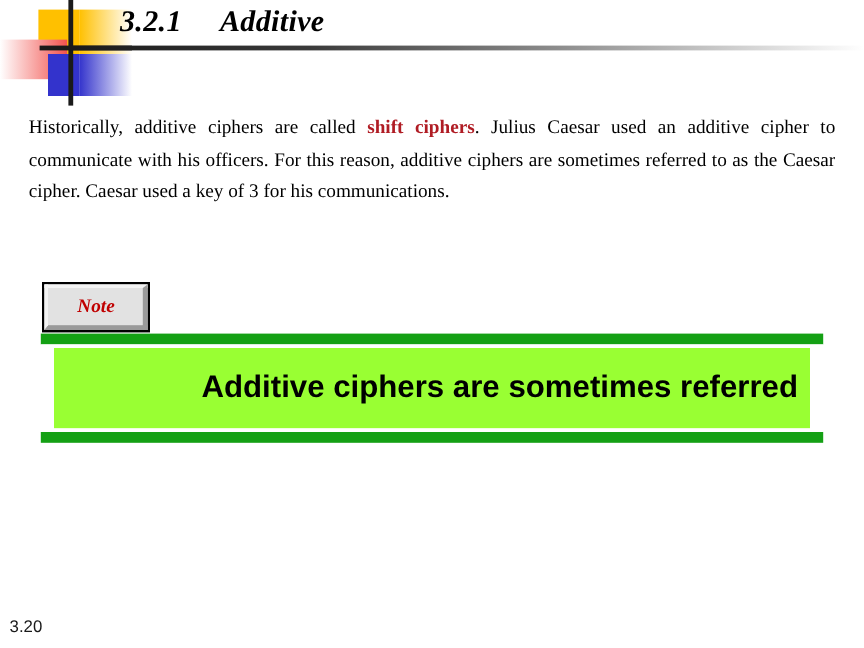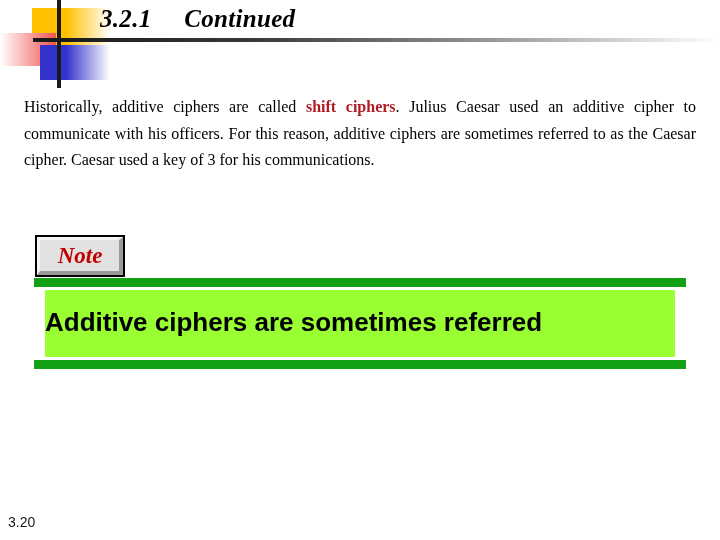--- a/index.html
+++ b/index.html
@@ -161,21 +161,21 @@
     border-right: 4px solid #9a9a9a;
     border-bottom: 4px solid #9a9a9a;
     box-sizing: border-box;
   }
   .note-label {
     position: relative;
     z-index: 2;
     font-family: "Liberation Serif", serif;
     font-style: italic;
     font-weight: bold;
-    font-size: 23px;
+    font-size: 16px;
     color: #c00000;
   }
 
   
   .callout {
     position: absolute;
     left: 34px;
     top: 278px;
     width: 652px;
   }
@@ -188,21 +188,21 @@
     margin-left: 11px;
     width: 630px;
     background: #99ff33;
     padding: 14px 10px 16px 0;
     box-sizing: border-box;
     font-family: "Liberation Sans", sans-serif;
     font-weight: bold;
     font-size: 26px;
     line-height: 37px;
     color: #000000;
-    text-align: left;
+    text-align: right;
   }
   .callout-gap {
     height: 3px;
     background: #ffffff;
   }
 
   
   .footer {
     position: absolute;
     left: 8px;
@@ -220,21 +220,21 @@
   <div class="logo">
     <div class="logo-yellow"></div>
     <div class="logo-yellow-grad"></div>
     <div class="logo-red"></div>
     <div class="logo-blue"></div>
     <div class="logo-blue-grad"></div>
     <div class="logo-vline"></div>
     <div class="logo-hline"></div>
   </div>
 
-  <div class="title">3.2.1     Continued</div>
+  <div class="title">3.2.1     Additive</div>
 
   <div class="rule"></div>
 
 
   <div class="body-text"><span>Historically, additive ciphers are called </span><span class="hl">shift ciphers</span><span>. Julius Caesar used an additive cipher to communicate with his officers. For this reason, additive ciphers are sometimes referred to as the Caesar cipher. Caesar used a key of 3 for his communications.</span></div>
 
   <div class="note-box">
     <div class="note-inner"></div>
     <div class="note-label">Note</div>
   </div>

